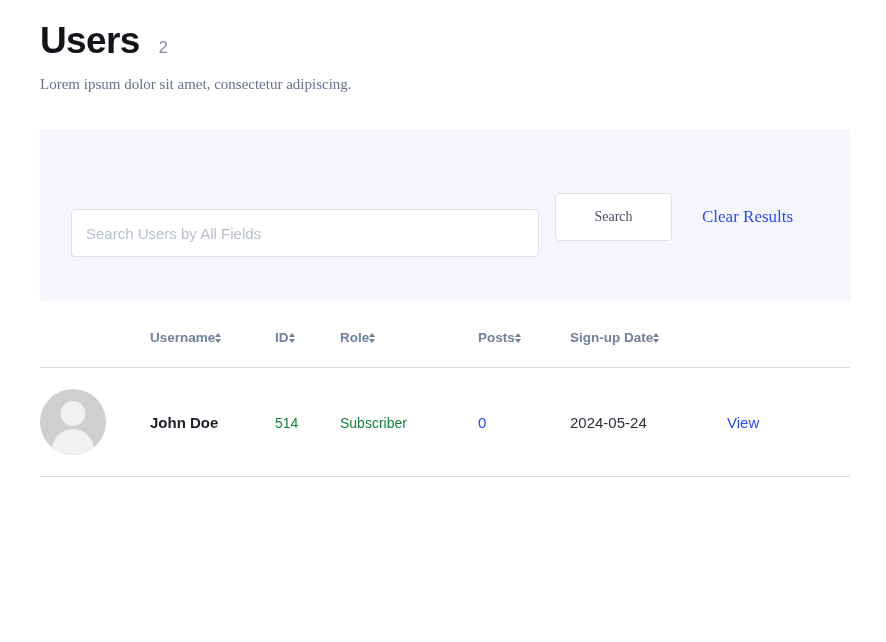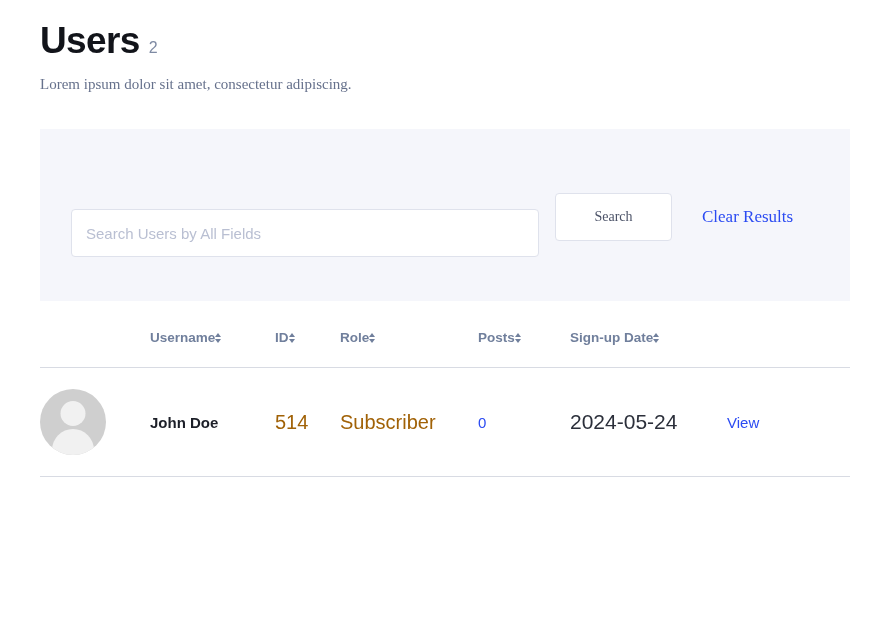--- a/index.html
+++ b/index.html
@@ -25,21 +25,21 @@
   
   .header {
     position: absolute;
     left: 40px;
     top: 22px;
     width: 810px;
   }
   .title-row {
     display: flex;
     align-items: baseline;
-    gap: 9px;
+    gap: 19px;
   }
   .page-title {
     font-family: "Liberation Sans", sans-serif;
     font-size: 37px;
     font-weight: bold;
     color: #12141a;
     letter-spacing: -0.6px;
     line-height: 1.05;
     margin: 0;
   }
@@ -207,28 +207,28 @@
     height: 38px;
     border-radius: 21px 21px 0 0;
     background: #f1f1f1;
   }
 
   .username {
     font-weight: bold;
     color: #1c1f28;
     font-size: 15px;
   }
-  .cell-plain { color: #a16207; font-size: 20px; }
+  .cell-plain { color: #15803d; font-size: 14px; }
   .cell-link {
     color: #2b4bf2;
     font-size: 15px;
     text-decoration: none;
     cursor: pointer;
   }
-  .cell-date { color: #2b2f3a; font-size: 21px; white-space: nowrap; }
+  .cell-date { color: #2b2f3a; font-size: 15px; white-space: nowrap; }
 </style>
 </head>
 <body>
 
 <div class="page">
 
   <div class="header">
     <div class="title-row">
       <h1 class="page-title">Users</h1>
       <span class="page-count">2</span>

